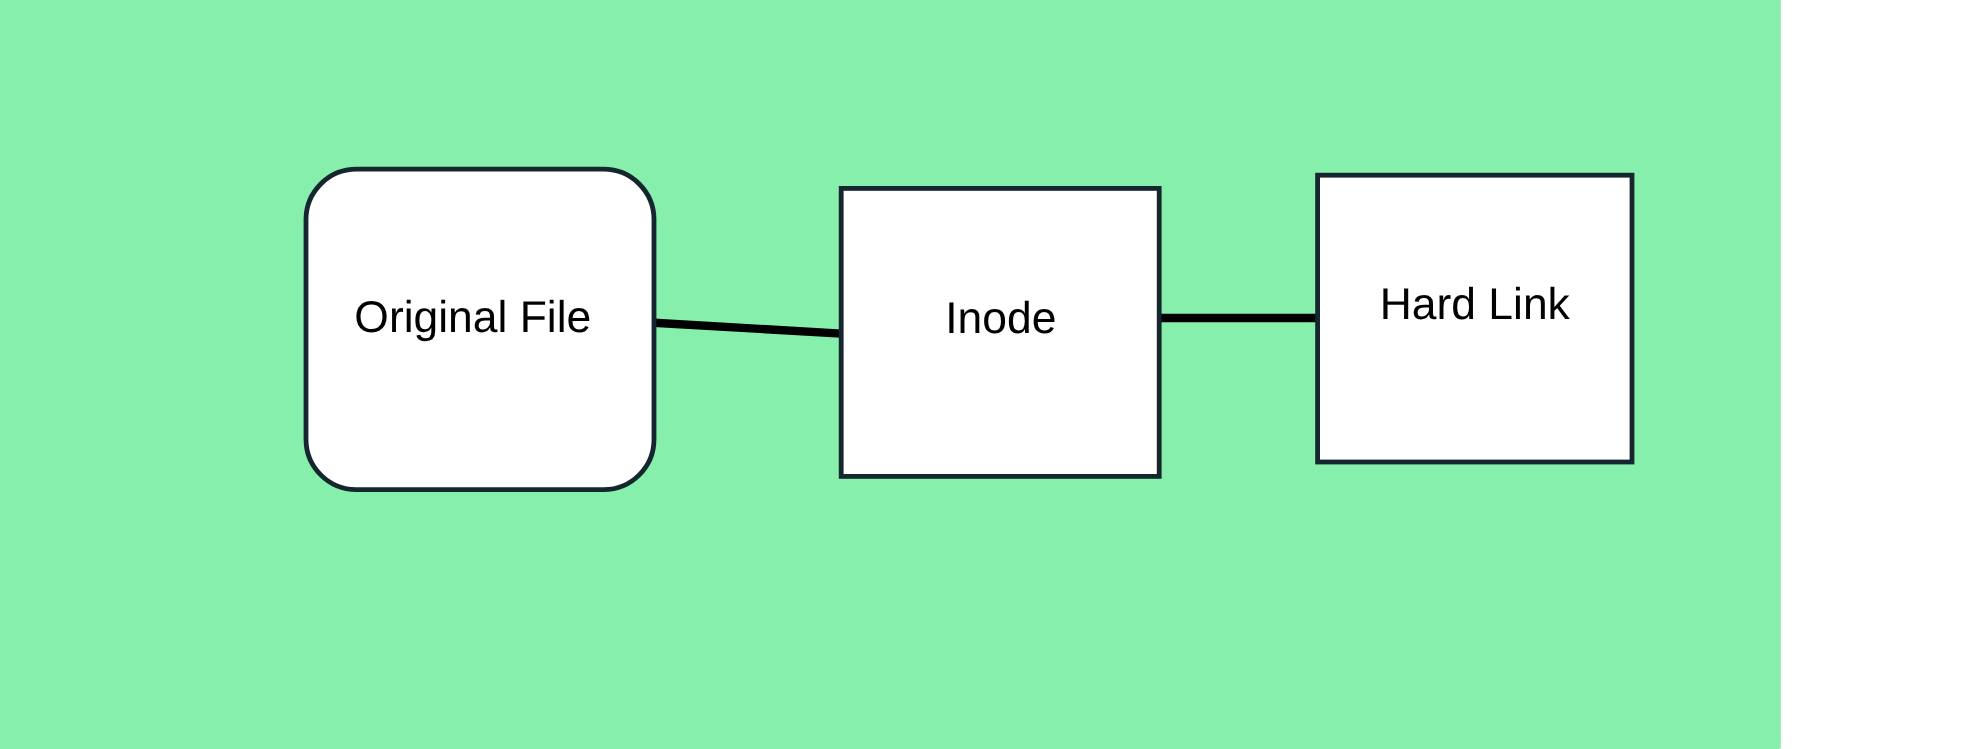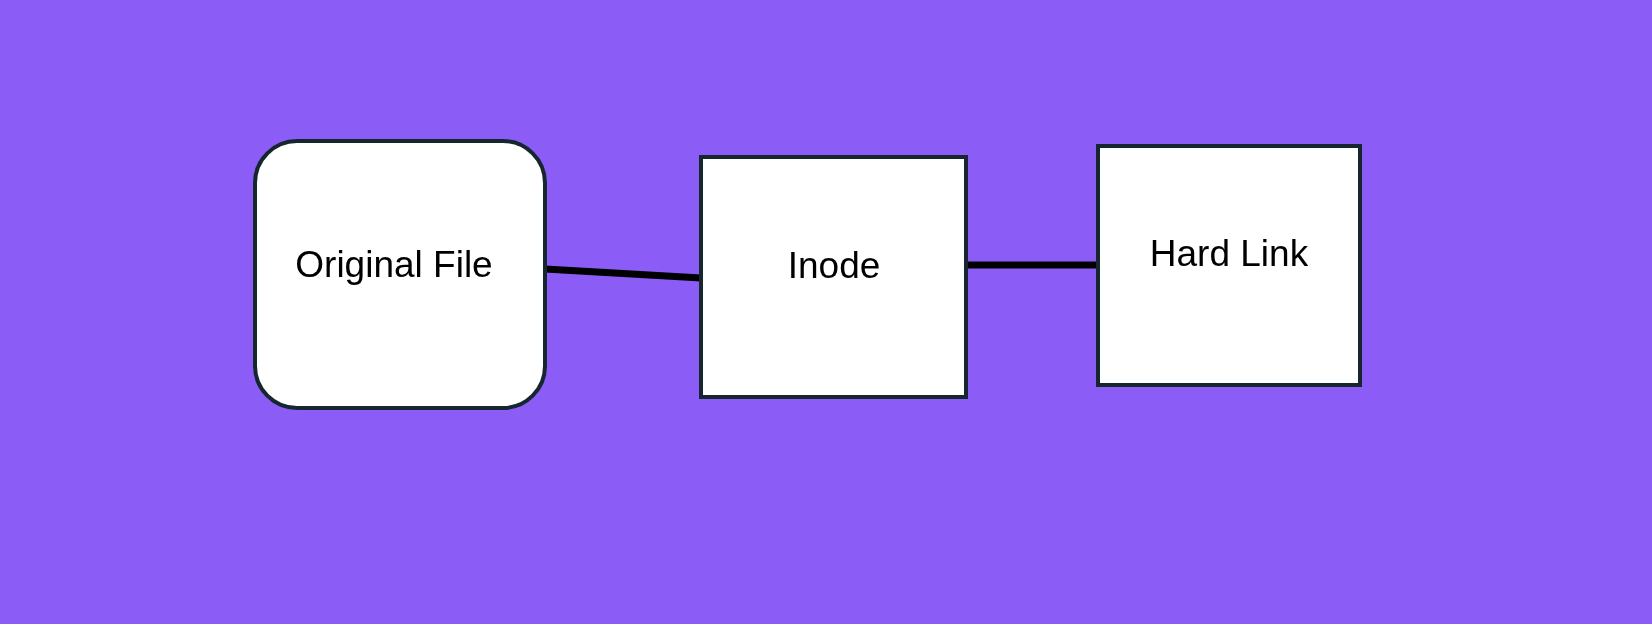--- a/index.html
+++ b/index.html
@@ -38,21 +38,21 @@
     text-anchor: middle;
     white-space: pre;
   }
   .edge-line {
     stroke-linecap: butt;
   }
 </style>
 </head>
 <body>
 
-<div id="canvas" style="width: 1652px; height: 624px; background: #8b5cf6;">
+<div id="canvas" style="width: 1484px; height: 624px; background: #86efac;">
   <svg id="diagram-svg" viewBox="0 0 1652 624" xmlns="http://www.w3.org/2000/svg" style="width: 1652px; height: 624px;">
 
     <line class="edge-line" x1="545" y1="269" x2="701" y2="278" stroke="#000000" stroke-width="7"></line>
 
     <line class="edge-line" x1="966" y1="265" x2="1098" y2="265" stroke="#000000" stroke-width="7"></line>
 
     <g>
       <rect class="node-shape" x="255" y="141" width="290" height="267" rx="42" ry="42" stroke="#16262f" stroke-width="4" fill="#ffffff"></rect>
       <text class="node-label" x="394" y="267" fill="#000000">Original File</text>
     </g>

